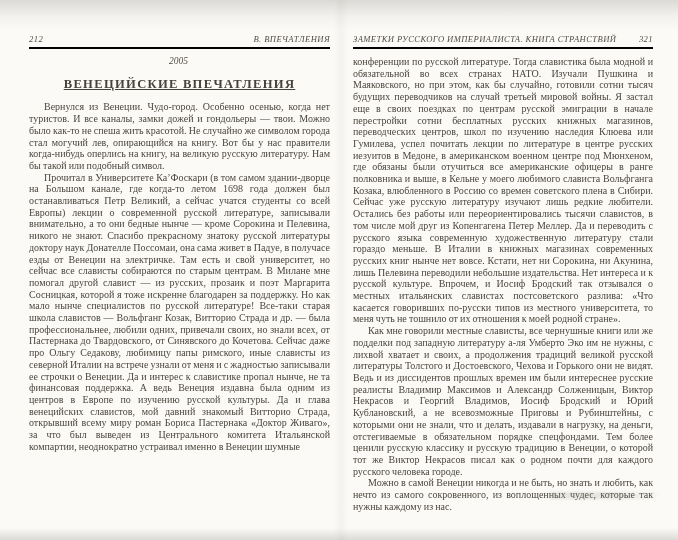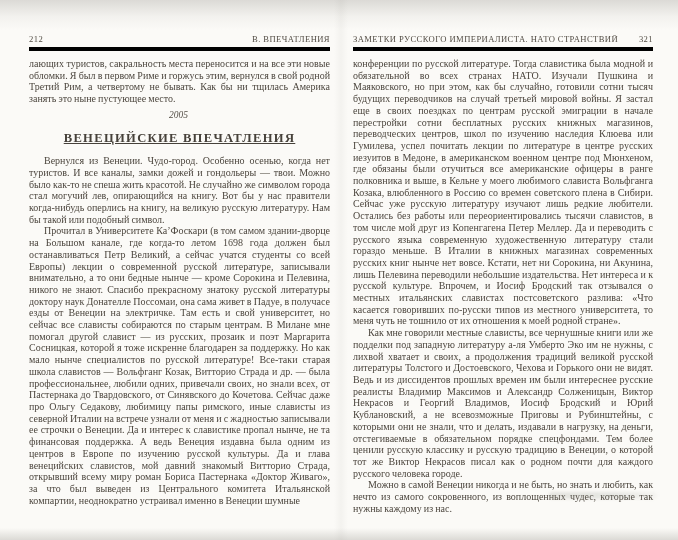--- a/index.html
+++ b/index.html
@@ -22,21 +22,21 @@
     position:absolute;top:0;left:334px;width:14px;height:100%;
     background:linear-gradient(90deg, rgba(0,0,0,0) 0%, rgba(120,118,110,0.06) 50%, rgba(0,0,0,0) 100%);
     pointer-events:none;
   }
   .page{position:absolute;top:34px;color:#4c463e;}
   .page-left{left:29px;width:301px;}
   .page-right{left:353px;width:300px;}
   .running{
     display:flex;justify-content:space-between;align-items:center;
     font-size:8.6px;letter-spacing:0.4px;color:#524c44;
-    border-bottom:4px solid #000000;padding-bottom:3px;
+    border-bottom:2px solid #000000;padding-bottom:3px;font-style:italic;
   }
   .running .num{font-size:8.6px;}
   .bodytext{
     margin-top:7px;
     font-size:10px;line-height:11.7px;text-align:justify;
     word-spacing:-0.35px;
     hyphens:auto;-webkit-hyphens:auto;
   }
   .bodytext p{margin:0;}
   .bodytext p.indent{text-indent:15px;}
@@ -62,31 +62,30 @@
 <div class="scan">
   <div class="shadow-top"></div>
   <div class="gutter"></div>
 
   <div class="page page-left">
     <div class="running">
       <span class="num">212</span>
       <span>В. ВПЕЧАТЛЕНИЯ</span>
     </div>
     <div class="bodytext">
-      <p>лающих туристов, сакральность места переносится и на все эти новые обломки. Я был в первом Риме и горжусь этим, вернулся в свой родной Третий Рим, а четвертому не бывать. Как бы ни тщилась Америка занять это ныне пустующее место.</p>
       <div class="date-line">2005</div>
       <h1 class="chapter-title">ВЕНЕЦИЙСКИЕ ВПЕЧАТЛЕНИЯ</h1>
       <p class="indent">Вернулся из Венеции. Чудо-город. Особенно осенью, когда нет туристов. И все каналы, замки дожей и гондольеры — твои. Можно было как-то не спеша жить красотой. Не случайно же символом города стал могучий лев, опирающийся на книгу. Вот бы у нас правители когда-нибудь оперлись на книгу, на великую русскую литературу. Нам бы такой или подобный символ.</p>
       <p class="indent">Прочитал в Университете Ка’Фоскари (в том самом здании-дворце на Большом канале, где когда-то летом 1698 года должен был останавливаться Петр Великий, а сейчас учатся студенты со всей Европы) лекции о современной русской литературе, записывали внимательно, а то они бедные нынче — кроме Сорокина и Пелевина, никого не знают. Спасибо прекрасному знатоку русской литературы доктору наук Донателле Поссомаи, она сама живет в Падуе, в получасе езды от Венеции на электричке. Там есть и свой университет, но сейчас все слависты собираются по старым центрам. В Милане мне помогал другой славист — из русских, прозаик и поэт Маргарита Сосницкая, которой я тоже искренне благодарен за поддержку. Но как мало нынче специалистов по русской литературе! Все-таки старая школа славистов — Вольфганг Козак, Витторио Страда и др. — была профессиональнее, любили одних, привечали своих, но знали всех, от Пастернака до Твардовского, от Синявского до Кочетова. Сейчас даже про Ольгу Седакову, любимицу папы римского, иные слависты из северной Италии на встрече узнали от меня и с жадностью записывали ее строчки о Венеции. Да и интерес к славистике пропал нынче, не та финансовая поддержка. А ведь Венеция издавна была одним из центров в Европе по изучению русской культуры. Да и глава венецийских славистов, мой давний знакомый Витторио Страда, открывший всему миру роман Бориса Пастернака «Доктор Живаго», за что был выведен из Центрального комитета Итальянской компартии, неоднократно устраивал именно в Венеции шумные</p>
     </div>
   </div>
 
   <div class="page page-right">
     <div class="running">
-      <span>ЗАМЕТКИ РУССКОГО ИМПЕРИАЛИСТА. НАТО СТРАНСТВИЙ</span>
+      <span>ЗАМЕТКИ РУССКОГО ИМПЕРИАЛИСТА. КНИГА СТРАНСТВИЙ</span>
       <span class="num">321</span>
     </div>
     <div class="bodytext">
       <p>конференции по русской литературе. Тогда славистика была модной и обязательной во всех странах НАТО. Изучали Пушкина и Маяковского, но при этом, как бы случайно, готовили сотни тысяч будущих переводчиков на случай третьей мировой войны. Я застал еще в своих поездках по центрам русской эмиграции в начале перестройки сотни бесплатных русских книжных магазинов, переводческих центров, школ по изучению наследия Клюева или Гумилева, успел почитать лекции по литературе в центре русских иезуитов в Медоне, в американском военном центре под Мюнхеном, где обязаны были отучиться все американские офицеры в ранге полковника и выше, в Кельне у моего любимого слависта Вольфганга Козака, влюбленного в Россию со времен советского плена в Сибири. Сейчас уже русскую литературу изучают лишь редкие любители. Остались без работы или переориентировались тысячи славистов, в том числе мой друг из Копенгагена Петер Меллер. Да и переводить с русского языка современную художественную литературу стали гораздо меньше. В Италии в книжных магазинах современных русских книг нынче нет вовсе. Кстати, нет ни Сорокина, ни Акунина, лишь Пелевина переводили небольшие издательства. Нет интереса и к русской культуре. Впрочем, и Иосиф Бродский так отзывался о местных итальянских славистах постсоветского разлива: «Что касается говоривших по-русски типов из местного университета, то меня чуть не тошнило от их отношения к моей родной стране».</p>
       <p class="indent">Как мне говорили местные слависты, все чернушные книги или же подделки под западную литературу а-ля Умберто Эко им не нужны, с лихвой хватает и своих, а продолжения традиций великой русской литературы Толстого и Достоевского, Чехова и Горького они не видят. Ведь и из диссидентов прошлых времен им были интереснее русские реалисты Владимир Максимов и Александр Солженицын, Виктор Некрасов и Георгий Владимов, Иосиф Бродский и Юрий Кублановский, а не всевозможные Приговы и Рубинштейны, с которыми они не знали, что и делать, издавали в нагрузку, на деньги, отстегиваемые в обязательном порядке спецфондами. Тем более ценили русскую классику и русскую традицию в Венеции, о которой тот же Виктор Некрасов писал как о родном почти для каждого русского человека городе.</p>
       <p class="indent">Можно в самой Венеции никогда и не быть, но знать и любить, как нечто из самого сокровенного, из воплощенных чудес, которые так нужны каждому из нас.</p>
     </div>
     <div class="smudge"></div>
   </div>
 

